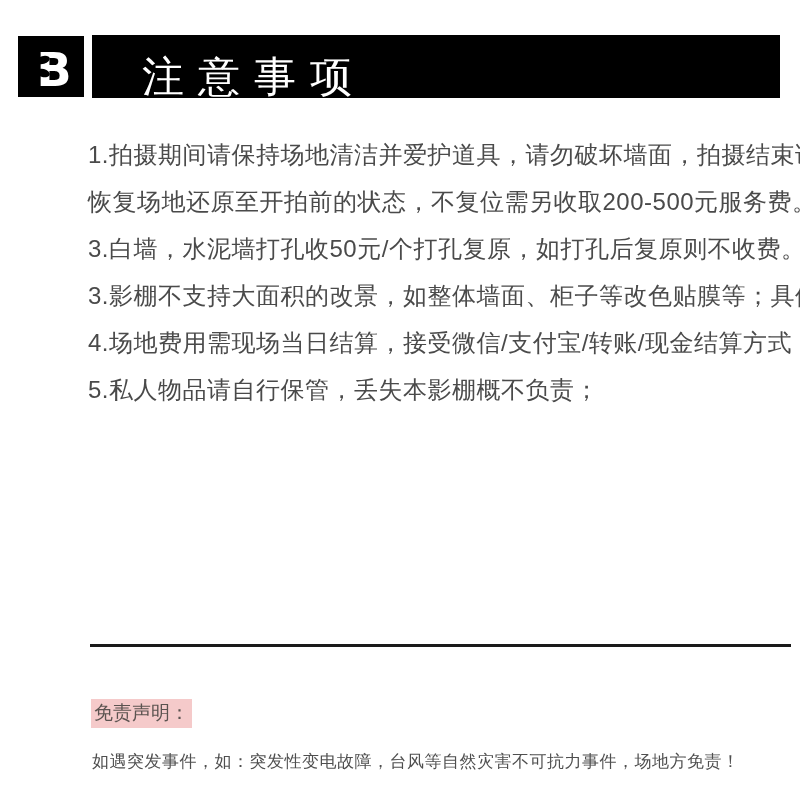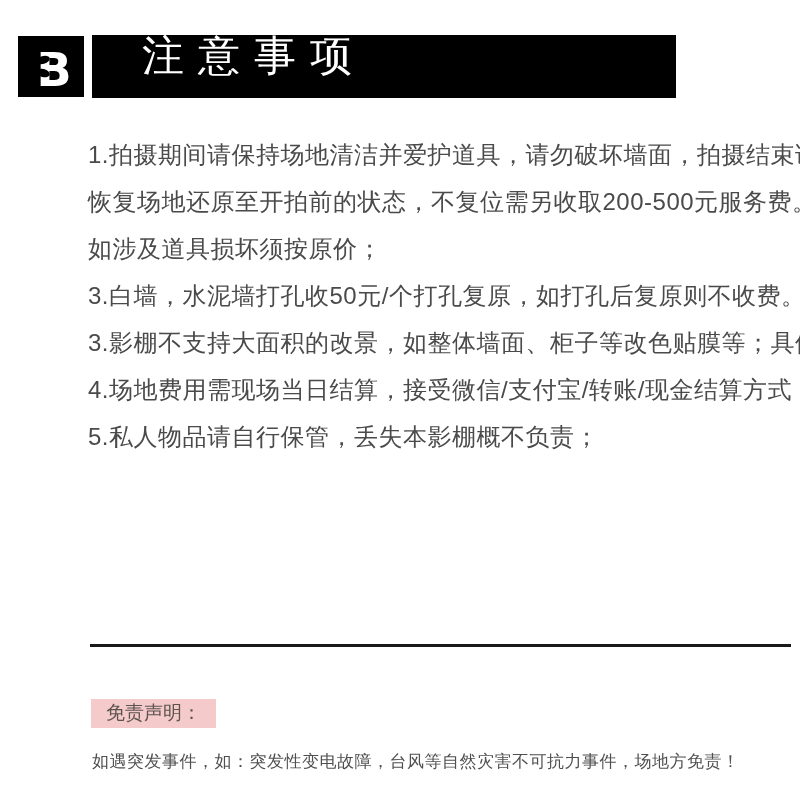--- a/index.html
+++ b/index.html
@@ -21,25 +21,25 @@
     width: 66px;
     height: 61px;
     background: #000000;
   }
   .logo-box svg { display: block; }
 
   .title-bar {
     position: absolute;
     left: 92px;
     top: 35px;
-    width: 584px;
+    width: 688px;
     height: 63px;
     background: #000000;
     display: flex;
-    align-items: flex-start;
+    align-items: flex-end;
   }
   .title-text {
     margin-left: 50px;
     color: #ffffff;
     font-size: 42px;
     font-weight: 300;
     letter-spacing: 14px;
     line-height: 1;
     white-space: nowrap;
   }
@@ -74,21 +74,21 @@
   
   .disclaimer-label {
     position: absolute;
     left: 91px;
     top: 699px;
     display: inline-block;
     background: #f5caca;
     color: #5b5350;
     font-size: 19px;
     font-weight: 400;
-    padding: 4px 15px;
+    padding: 4px 3px;
     line-height: 1.1;
     white-space: nowrap;
   }
   .disclaimer-text {
     position: absolute;
     left: 92px;
     top: 738px;
     color: #4f4f4f;
     font-size: 17px;
     font-weight: 300;
@@ -111,21 +111,20 @@
     </svg>
   </div>
 
   <div class="title-bar">
     <div class="title-text">注意事项</div>
   </div>
 
   <div class="notice">
     <div class="line">1.拍摄期间请保持场地清洁并爱护道具，请勿破坏墙面，拍摄结束请</div>
     <div class="line">恢复场地还原至开拍前的状态，不复位需另收取200-500元服务费。</div>
-    <div class="line">如涉及道具损坏须按原价；</div>
     <div class="line">3.白墙，水泥墙打孔收50元/个打孔复原，如打孔后复原则不收费。</div>
     <div class="line">3.影棚不支持大面积的改景，如整体墙面、柜子等改色贴膜等；具体</div>
     <div class="line">4.场地费用需现场当日结算，接受微信/支付宝/转账/现金结算方式，</div>
     <div class="line">5.私人物品请自行保管，丢失本影棚概不负责；</div>
   </div>
 
   <div class="divider"></div>
 
   <div class="disclaimer-label">免责声明：</div>
   <div class="disclaimer-text">如遇突发事件，如：突发性变电故障，台风等自然灾害不可抗力事件，场地方免责！</div>

